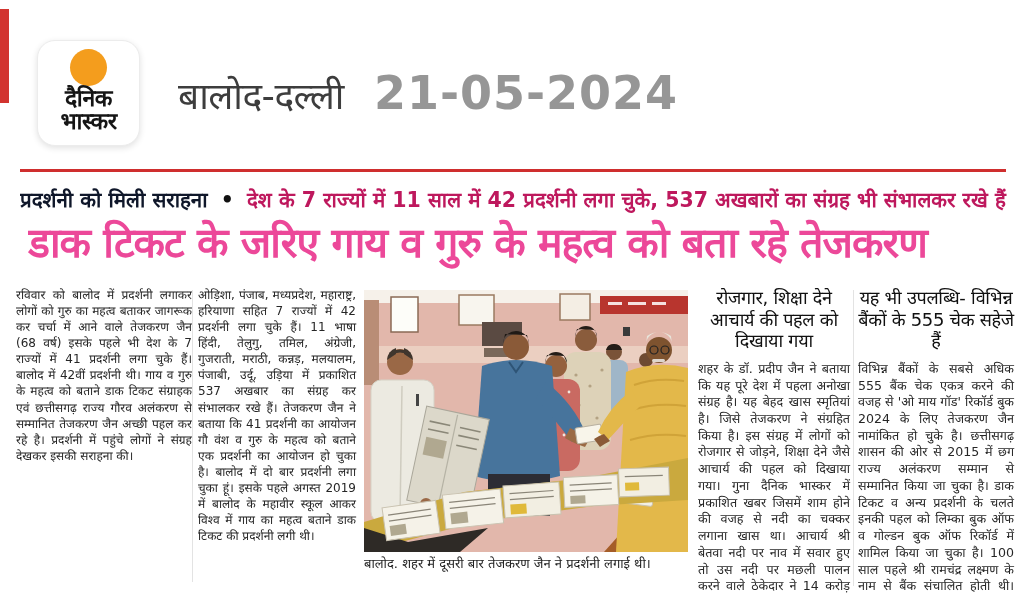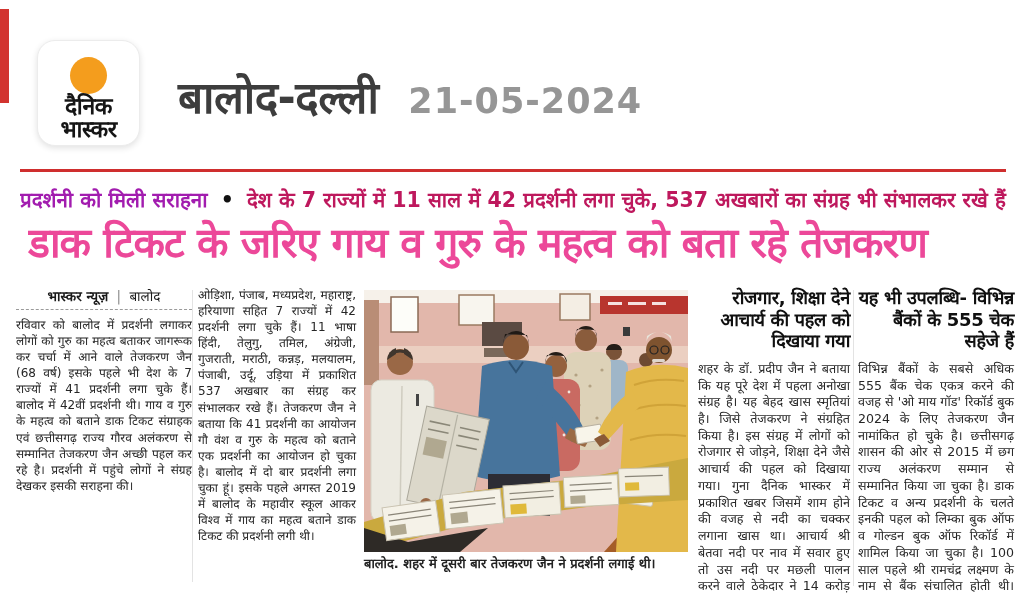--- a/index.html
+++ b/index.html
@@ -5,57 +5,57 @@
   html,body{margin:0;padding:0;background:#ffffff;}
   .page{
     position:relative;width:1024px;height:593px;background:#ffffff;overflow:hidden;
     font-family:"DejaVu Sans","Liberation Sans",sans-serif;color:#1c1c1c;
   }
   
   .red-edge{position:absolute;left:0;top:9px;width:9px;height:94px;background:#d2342f;}
   .logo-card{
     position:absolute;left:37px;top:40px;width:103px;height:106px;background:#fff;
     border:1px solid #ececec;border-radius:18px;box-shadow:0 2px 6px rgba(0,0,0,.12);
-    text-align:center;box-sizing:border-box;padding-top:16px;
+    text-align:center;box-sizing:border-box;padding-top:8px;
   }
   .logo-sun{width:37px;height:37px;border-radius:50%;background:#f49d1d;margin:0 auto 1px;}
   .logo-text{font-weight:800;font-size:23px;line-height:1.02;color:#151515;letter-spacing:-.5px;}
   .masthead-row{position:absolute;left:178px;top:66px;display:flex;align-items:baseline;gap:30px;white-space:nowrap;}
-  .edition{font-size:44px;font-weight:700;color:#3d3d3d;letter-spacing:-.5px;}
-  .issue-date{font-size:35px;font-weight:600;color:#969696;letter-spacing:1px;}
+  .edition{font-size:37px;font-weight:400;color:#3d3d3d;letter-spacing:-.5px;}
+  .issue-date{font-size:46px;font-weight:600;color:#969696;letter-spacing:1px;}
   .masthead-rule{position:absolute;left:20px;top:169px;width:986px;height:3px;background:#cf2e2e;}
   
   .kicker{position:absolute;left:20px;top:185px;width:996px;font-size:20.5px;font-weight:700;white-space:nowrap;overflow:hidden;}
-  .kicker .lab{color:#a21caf;}
+  .kicker .lab{color:#0f172a;}
   .kicker .dot{color:#111;margin:0 6px;}
   .kicker .txt{color:#be185d;}
   .headline{
     position:absolute;left:28px;top:213px;width:982px;font-size:41px;font-weight:800;color:#ec4899;
     letter-spacing:-1px;white-space:nowrap;overflow:hidden;
   }
   
   .col{position:absolute;top:287px;text-align:justify;}
   .col p{margin:0 0 2px 0;font-size:12px;line-height:1.34;color:#262626;}
   .col p.indent{text-indent:14px;}
   .col1{left:16px;width:176px;}
   .col2{left:198px;width:158px;}
   .byline{text-align:center;font-size:13.5px;color:#1a1a1a;padding-bottom:4px;border-bottom:1px dashed #9a9a9a;margin-bottom:7px;white-space:nowrap;}
   .byline .ag{font-weight:800;}
   .byline .dv{color:#8a8a8a;font-weight:400;margin:0 4px;}
   .byline .pl{font-weight:400;}
   .vdiv{position:absolute;top:290px;width:1px;background:#e3e3e3;}
   
   .photo-fig{position:absolute;left:364px;top:290px;width:324px;}
   .photo-fig svg{display:block;width:324px;height:262px;background:#e6bfb4;}
-  .caption{margin-top:4px;font-size:13px;font-weight:700;color:#232323;text-align:left;line-height:1.3;}
+  .caption{margin-top:4px;font-size:13px;font-weight:400;color:#232323;text-align:left;line-height:1.3;}
   
   .sidebar{position:absolute;top:287px;text-align:justify;}
   .sb1{left:698px;width:152px;}
   .sb2{left:858px;width:156px;}
-  .sb-head{font-size:18px;font-weight:700;line-height:1.2;color:#101010;text-align:right;margin-bottom:9px;letter-spacing:-.3px;}
+  .sb-head{font-size:18px;font-weight:400;line-height:1.2;color:#101010;text-align:center;margin-bottom:9px;letter-spacing:-.3px;}
   .sb-body{font-size:12.6px;line-height:1.33;color:#262626;}
 </style>
 </head>
 <body>
 
 <div class="page">
 
   <div class="red-edge"></div>
 
   <div class="logo-card">
@@ -73,25 +73,20 @@
 
   <div class="kicker">
     <span class="lab">प्रदर्शनी को मिली सराहना</span>
     <span class="dot">•</span>
     <span class="txt">देश के 7 राज्यों में 11 साल में 42 प्रदर्शनी लगा चुके, 537 अखबारों का संग्रह भी संभालकर रखे हैं</span>
   </div>
 
   <div class="headline">डाक टिकट के जरिए गाय व गुरु के महत्व को बता रहे तेजकरण</div>
 
   <div class="col col1">
-    <div class="byline">
-      <span class="ag">भास्कर न्यूज़</span>
-      <span class="dv">|</span>
-      <span class="pl">बालोद</span>
-    </div>
     <p>रविवार को बालोद में प्रदर्शनी लगाकर लोगों को गुरु का महत्व बताकर जागरूक कर चर्चा में आने वाले तेजकरण जैन (68 वर्ष) इसके पहले भी देश के 7 राज्यों में 41 प्रदर्शनी लगा चुके हैं। बालोद में 42वीं प्रदर्शनी थी। गाय व गुरु के महत्व को बताने डाक टिकट संग्राहक एवं छत्तीसगढ़ राज्य गौरव अलंकरण से सम्मानित तेजकरण जैन अच्छी पहल कर रहे है। प्रदर्शनी में पहुंचे लोगों ने संग्रह देखकर इसकी सराहना की।</p>
   </div>
 
   <div class="vdiv" style="left:192px;height:292px;"></div>
 
   <div class="col col2">
     <p>ओड़िशा, पंजाब, मध्यप्रदेश, महाराष्ट्र, हरियाणा सहित 7 राज्यों में 42 प्रदर्शनी लगा चुके हैं। 11 भाषा हिंदी, तेलुगु, तमिल, अंग्रेजी, गुजराती, मराठी, कन्नड़, मलयालम, पंजाबी, उर्दू, उड़िया में प्रकाशित 537 अखबार का संग्रह कर संभालकर रखे हैं। तेजकरण जैन ने बताया कि 41 प्रदर्शनी का आयोजन गौ वंश व गुरु के महत्व को बताने एक प्रदर्शनी का आयोजन हो चुका है। बालोद में दो बार प्रदर्शनी लगा चुका हूं। इसके पहले अगस्त 2019 में बालोद के महावीर स्कूल आकर विश्व में गाय का महत्व बताने डाक टिकट की प्रदर्शनी लगी थी।</p>
   </div>
 
   <figure class="photo-fig" style="margin:0;">

